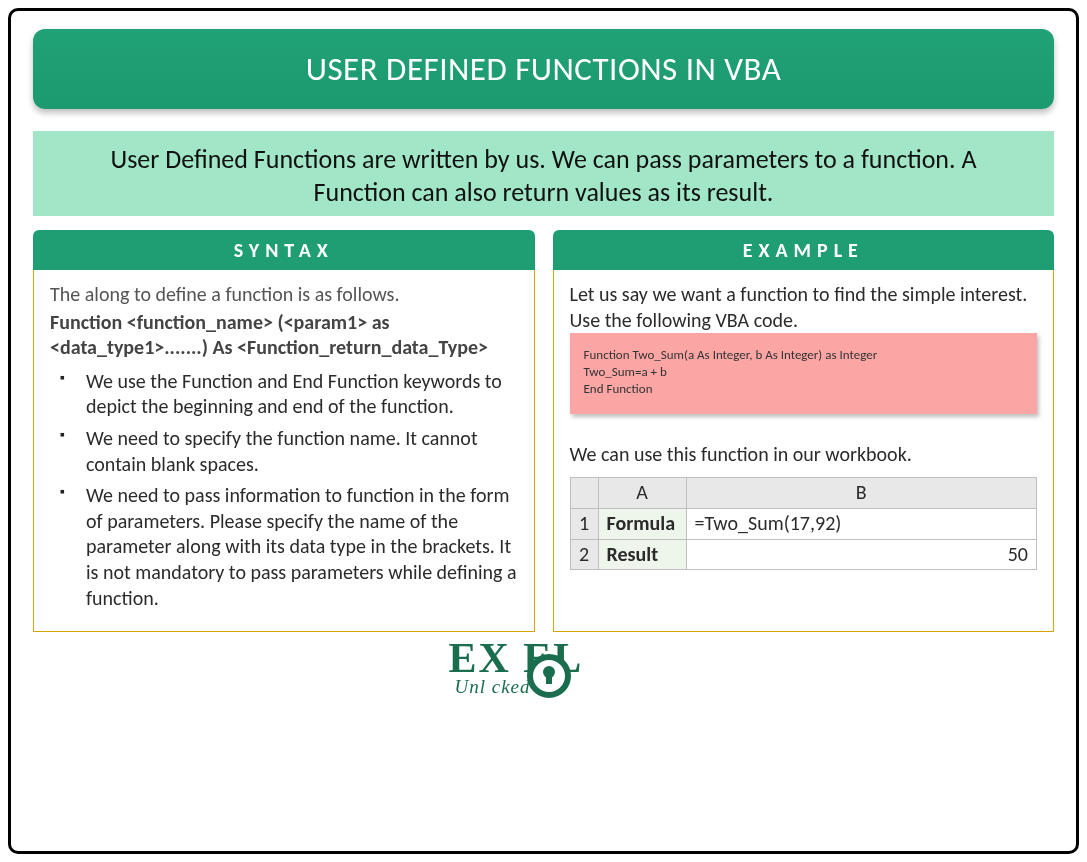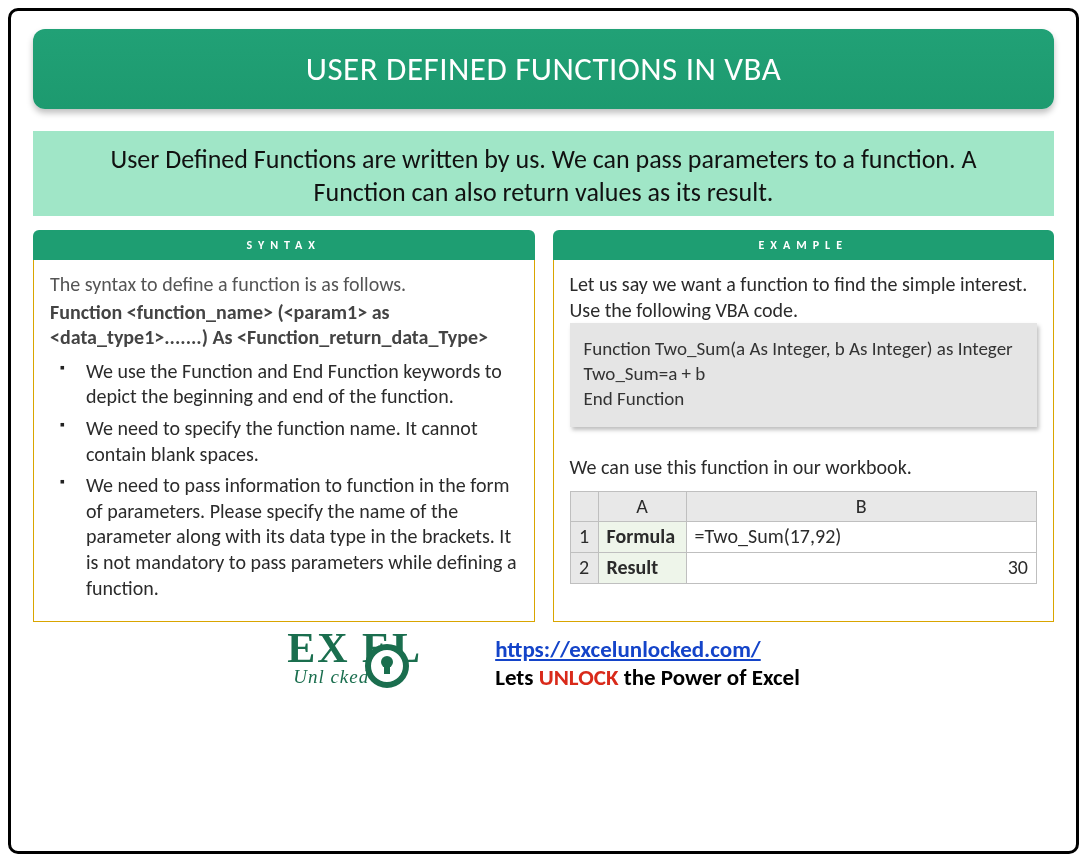--- a/index.html
+++ b/index.html
@@ -46,21 +46,21 @@
   flex: 1;
   display: flex;
   flex-direction: column;
 }
 .col-header {
   background: #1e9e72;
   color: #fff;
   text-align: center;
   font-weight: 700;
   letter-spacing: 6px;
-  font-size: 12px;
+  font-size: 20px;
   padding: 8px 12px;
   border-radius: 6px 6px 0 0;
 }
 .col-body {
   border: 1.5px solid #d9a500;
   border-top: none;
   padding: 12px 16px 14px 16px;
   flex: 1;
   font-size: 20px;
   line-height: 1.28;
@@ -73,23 +73,23 @@
 .bullets li::before {
   content: "▪";
   position: absolute;
   left: 0;
   top: 0;
   font-size: 14px;
   color: #222;
 }
 .example-intro { margin-bottom: 0; }
 .code-block {
-  background: #e5e5e5;
+  background: #fca5a5;
   padding: 14px 14px 16px 14px;
-  font-size: 19px;
+  font-size: 13px;
   line-height: 1.3;
   color: #333;
   box-shadow: 2px 3px 4px rgba(0,0,0,0.25);
   white-space: pre-line;
   margin-bottom: 28px;
 }
 .example-use { margin-bottom: 10px; }
 .sheet {
   border-collapse: collapse;
   width: 100%;
@@ -168,21 +168,21 @@
 
   <div class="title-bar">USER DEFINED FUNCTIONS IN VBA</div>
 
   <div class="intro-box">User Defined Functions are written by us. We can pass parameters to a function. A Function can also return values as its result.</div>
 
   <div class="columns">
 
     <div class="col">
       <div class="col-header">SYNTAX</div>
       <div class="col-body">
-        <div class="syntax-intro">The syntax to define a function is as follows.</div>
+        <div class="syntax-intro">The along to define a function is as follows.</div>
         <div class="syntax-sig">Function &lt;function_name&gt; (&lt;param1&gt; as &lt;data_type1&gt;.......) As &lt;Function_return_data_Type&gt;</div>
         <ul class="bullets">
           <li>We use the Function and End Function keywords to depict the beginning and end of the function.</li>
           <li>We need to specify the function name. It cannot contain blank spaces.</li>
           <li>We need to pass information to function in the form of parameters. Please specify the name of the parameter along with its data type in the brackets. It is not mandatory to pass parameters while defining a function.</li>
         </ul>
       </div>
     </div>
 
     <div class="col">
@@ -201,35 +201,31 @@
             <th class="colhdr">B</th>
           </tr>
           <tr>
             <td class="rowhdr">1</td>
             <td class="labelcell">Formula</td>
             <td>=Two_Sum(17,92)</td>
           </tr>
           <tr>
             <td class="rowhdr">2</td>
             <td class="labelcell">Result</td>
-            <td class="valr">30</td>
+            <td class="valr">50</td>
           </tr>
         </tbody>
           </table>
       </div>
     </div>
 
   </div>
 
   <div class="footer">
     <div class="logo">
       <div class="word1">EX  EL</div>
       <div class="ring"></div>
       <div class="keyhole"></div>
       <div class="word2">Unl   cked</div>
     </div>
-    <div class="footer-text">
-      <a href="#">https://excelunlocked.com/</a><br>
-      <span class="tag">Lets </span><span class="unlock">UNLOCK</span><span class="tag"> the Power of Excel</span>
-    </div>
   </div>
 
 </div>
 
 </body></html>

